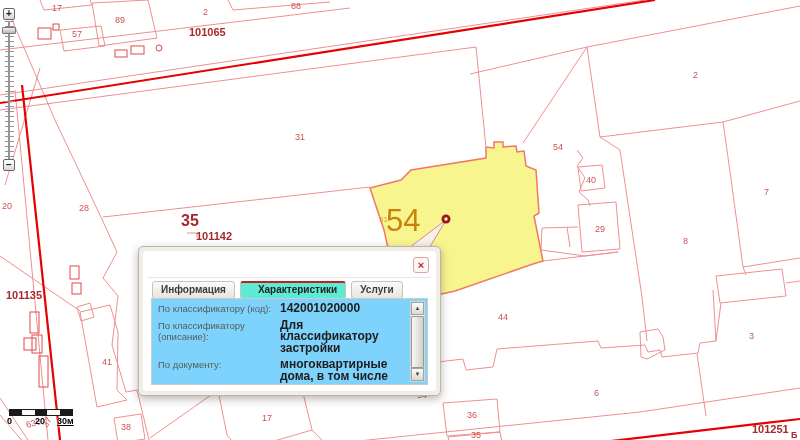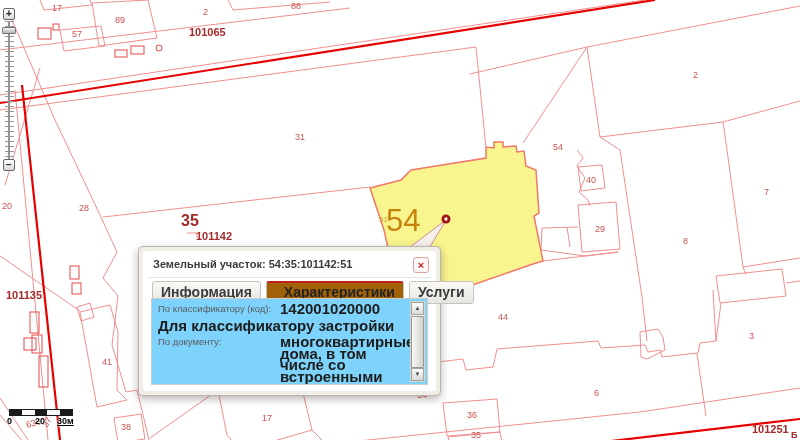--- a/index.html
+++ b/index.html
@@ -41,28 +41,28 @@
   
   #popup{position:absolute;left:138px;top:246px;width:301px;height:148px;background:#f1eee8;
          border:1px solid #b9b5ac;border-radius:5px;box-shadow:0 3px 9px rgba(60,40,40,.35);z-index:10;}
   #popup-inner{position:absolute;inset:4px;background:#fff;border-radius:3px;}
   #popup-title{position:absolute;left:10px;top:7px;font-size:11px;font-weight:bold;color:#3a3a3a;white-space:nowrap;}
   #popup-close{position:absolute;right:7px;top:6px;width:16px;height:16px;background:#fdf7f5;
          border:1px solid #dca3a3;border-radius:3px;color:#c52222;font:bold 11px/14px "Liberation Sans",sans-serif;
          text-align:center;cursor:pointer;box-sizing:border-box;}
   #popup-divider{position:absolute;left:5px;right:5px;top:26px;height:1px;background:#e7e5e0;}
   #tabs{position:absolute;left:9px;top:30px;display:flex;gap:5px;}
-  .tab{padding:2px 8px 3px;font-size:14px;font-weight:bold;color:#3c3c3c;background:linear-gradient(#fbfaf8,#e7e5e0);
+  .tab{padding:2px 8px 3px;font-size:10px;font-weight:bold;color:#3c3c3c;background:linear-gradient(#fbfaf8,#e7e5e0);
        border:1px solid #c6c3bc;border-radius:3px;white-space:nowrap;cursor:pointer;}
-  .tab.active{background:#a16207;border-top:2px solid #c02020;color:#222;padding-top:1px;padding-left:17px;}
+  .tab.active{background:#5eead4;border-top:2px solid #c02020;color:#222;padding-top:1px;padding-left:17px;}
   #pcontent{position:absolute;left:8px;right:8px;top:47px;bottom:6px;border:1px solid #cbcbc7;background:#7dd3fc;
        padding:4px 22px 0 6px;box-sizing:border-box;overflow:hidden;}
   .prow{display:flex;margin-bottom:5px;}
   .prl{width:122px;flex:none;font-size:9.5px;line-height:11.5px;color:#5a5a5a;}
-  .prv{flex:1;font-size:15px;line-height:11.5px;font-weight:bold;color:#1d1d1d;}
+  .prv{flex:1;font-size:12px;line-height:11.5px;font-weight:bold;color:#1d1d1d;}
   #pscroll{position:absolute;right:2px;top:2px;bottom:2px;width:15px;background:#f1f1ee;border:1px solid #d6d6d1;box-sizing:border-box;}
   .sarr{position:absolute;left:0;right:0;height:13px;background:linear-gradient(#fbfbfa,#d9d9d4);
         border:1px solid #a4a49e;box-sizing:border-box;font-size:6px;line-height:11px;text-align:center;color:#444;cursor:pointer;}
   #sup{top:0;} #sdown{bottom:0;}
   #sthumb{position:absolute;left:0;right:0;top:14px;height:52px;background:linear-gradient(to right,#f8f8f6,#d2d2cc);
         border:1px solid #97978f;box-sizing:border-box;border-radius:1px;cursor:pointer;}
 </style>
 </head>
 <body>
 
@@ -189,34 +189,34 @@
     </div>
     <div id="slabels">
       <span id="sl0">0</span>
       <span id="sl15">20</span>
       <span id="sl30">30м</span>
     </div>
   </div>
 
   <div id="popup">
     <div id="popup-inner">
-      <div id="popup-title">Земельный участок: 54:35:101142:51</div>
       <div id="popup-close">×</div>
       <div id="popup-divider"></div>
       <div id="tabs">
         <div class="tab">Информация</div>
         <div class="tab active">Характеристики</div>
         <div class="tab">Услуги</div>
       </div>
       <div id="pcontent">
         <div class="prow">
           <div class="prl">По классификатору (код):</div>
           <div class="prv">142001020000</div>
         </div>
         <div class="prow">
+          <div class="prl">По классификатору (описание):</div>
           <div class="prv">Для классификатору застройки</div>
         </div>
         <div class="prow">
           <div class="prl">По документу:</div>
           <div class="prv">многоквартирные дома, в том числе со встроенными или встроенно-пристроенными помещениями общественного назначения, автостоянками</div>
         </div>
         <div id="pscroll">
           <div class="sarr" id="sup">▲</div>
           <div id="sthumb"></div>
           <div class="sarr" id="sdown">▼</div>

